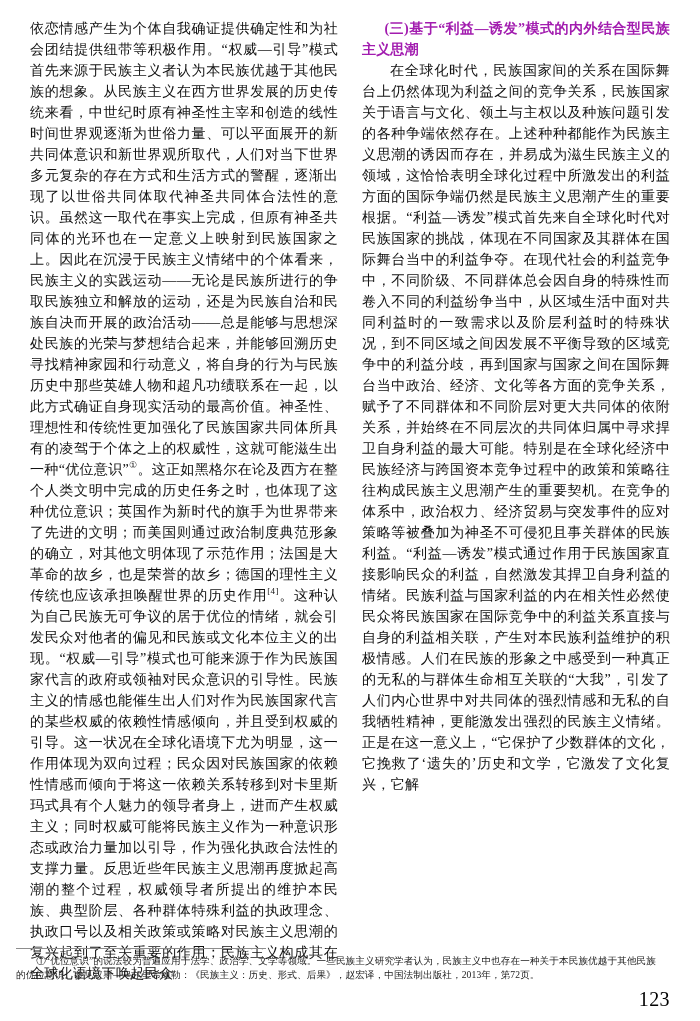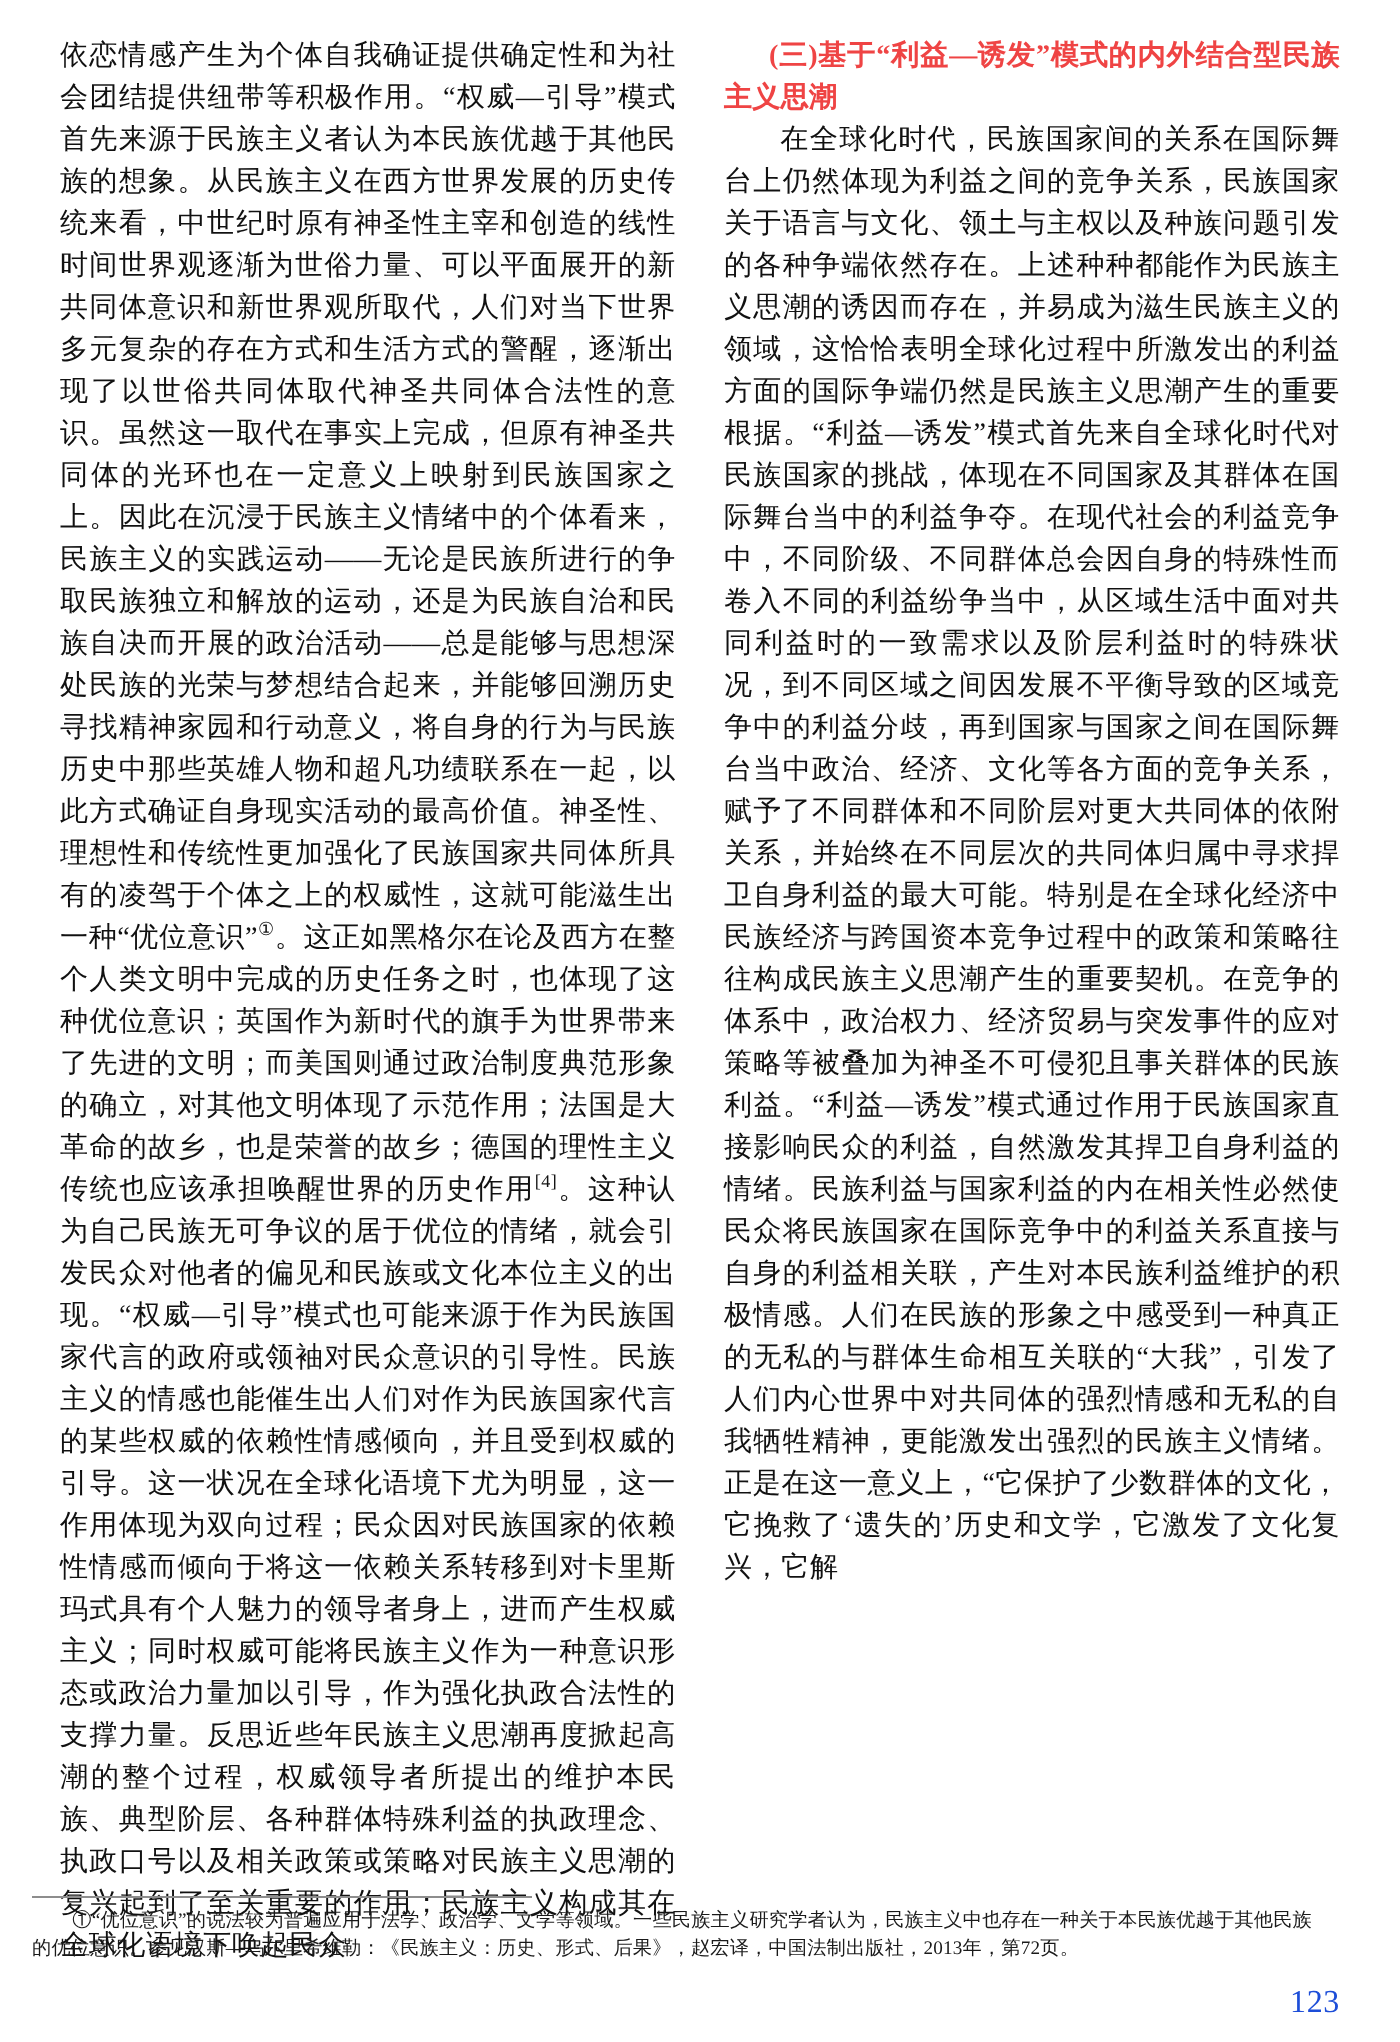--- a/index.html
+++ b/index.html
@@ -48,21 +48,21 @@
   }
   .heading {
     font-size: 14.05px;
     line-height: 21.0px;
     font-weight: bold;
     text-align: justify;
     text-justify: inter-ideograph;
     margin: 0;
     text-indent: 1.6em;
     letter-spacing: 0.01em;
-    color: #ef4444;
+    color: #a21caf;
   }
   .sup {
     font-size: 9px;
     vertical-align: super;
     line-height: 0;
   }
   .footnote-zone {
     position: absolute;
     left: 16px;
     top: 948px;
@@ -81,23 +81,23 @@
     text-justify: inter-ideograph;
     margin: 0;
     text-indent: 2.1em;
     color: #1a1a1a;
     letter-spacing: 0.01em;
   }
   .page-number {
     position: absolute;
     right: 30px;
     bottom: 10px;
-    font-size: 16px;
+    font-size: 20px;
     font-family: "Liberation Serif", "DejaVu Serif", serif;
-    color: #1d4ed8;
+    color: #000000;
     letter-spacing: 0.02em;
   }
 </style>
 </head>
 <body>
 
 <div class="page">
 
   <div class="columns">
 

